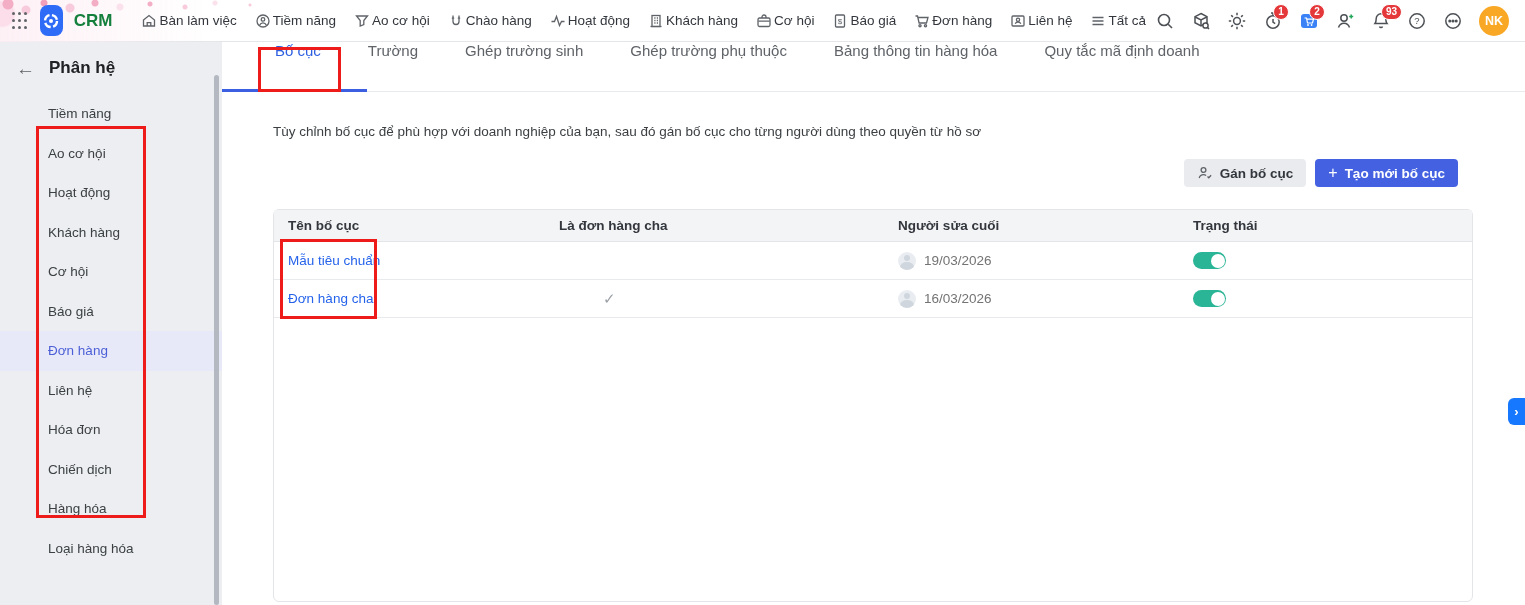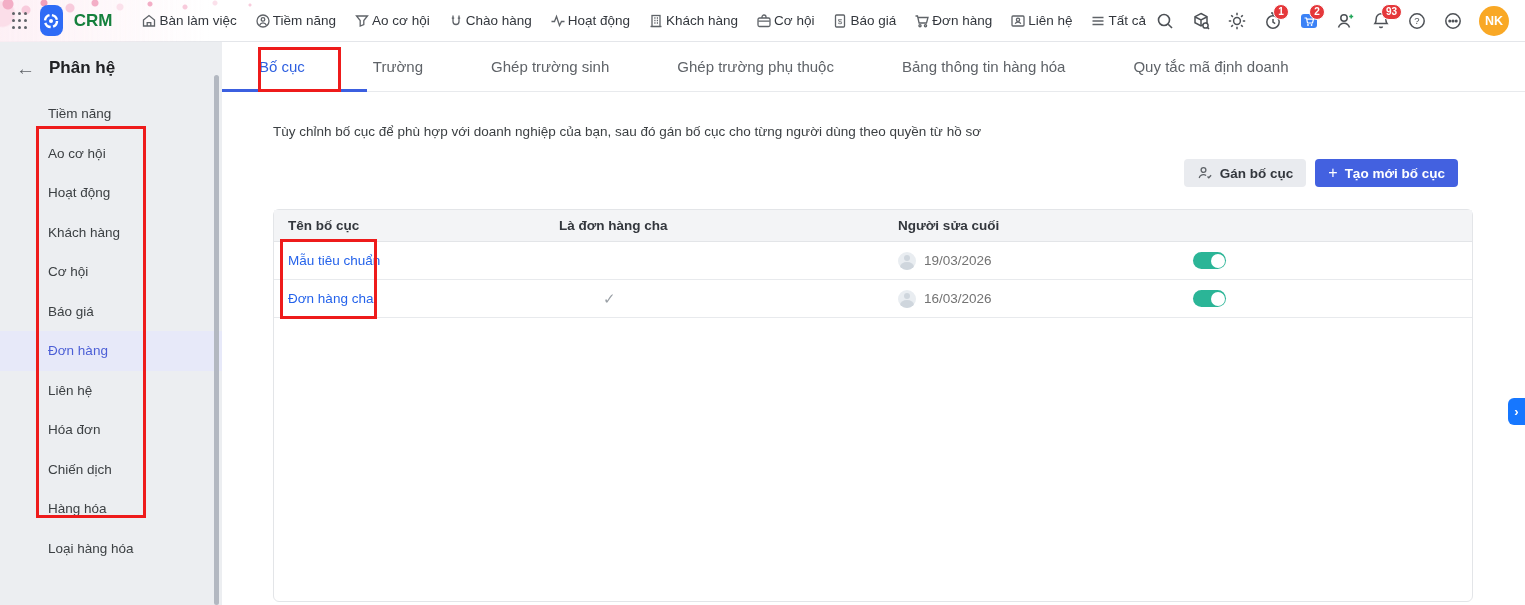--- a/index.html
+++ b/index.html
@@ -48,22 +48,22 @@
   .sb-back { font-size:19px; color:#5f6368; cursor:pointer; line-height:1; }
   .sb-title { font-size:17px; font-weight:600; color:#202124; }
   .sb-item { height:39.5px; display:flex; align-items:center; padding-left:48px;
              font-size:13.5px; color:#3c4043; cursor:pointer; }
   .sb-item.selected { background:#e7e9f9; color:#4c5fd6; }
   .sb-scroll { position:absolute; top:33px; right:3px; width:5px; height:530px;
                background:#b3b8c1; border-radius:3px; }
 
   
   .content { position:absolute; top:42px; left:222px; width:1303px; height:563px; background:#fff; }
-  .tabs { position:relative; height:50px; display:flex; align-items:center; gap:68px;
-          padding-left:37px; border-bottom:1px solid #e8eaed; }
+  .tabs { position:relative; height:50px; display:flex; gap:47px;
+          padding-left:53px; border-bottom:1px solid #e8eaed; }
   .tab { font-size:15px; color:#5f6368; cursor:pointer; white-space:nowrap; }
   .tab.active { color:#2d5fe0; }
   .tab-underline { position:absolute; left:0; bottom:-1px; width:145px; height:3px; background:#3b5fe0; }
   .desc { position:absolute; top:82px; left:51px; font-size:13.5px; color:#3c4043; }
   .actions { position:absolute; top:117px; right:67px; display:flex; gap:9px; }
   .btn { height:28px; border-radius:4px; display:flex; align-items:center; gap:7px;
          padding:0 13px; font-size:13.5px; font-weight:600; cursor:pointer; border:none; }
   .btn-gray { background:#e9ebef; color:#33373d; }
   .btn-blue { background:#4361e0; color:#fff; }
   .btn-blue .plus { font-size:16px; font-weight:400; line-height:1; }
@@ -346,20 +346,21 @@
       <span class="plus">+</span>
       <span>Tạo mới bố cục</span>
     </button>
   </div>
 
   <div class="table">
     <div class="t-row t-head">
       <div>Tên bố cục</div>
       <div>Là đơn hàng cha</div>
       <div>Người sửa cuối</div>
+      <div>Trạng thái</div>
     </div>
 
     <div class="t-row t-body-row">
       <div class="cell-link">
           <a>Mẫu tiêu chuẩn</a>
         </div>
       <div class="cell-check"></div>
       <div class="who">
         <span class="mini-avatar"></span>
         <span>19/03/2026</span>

